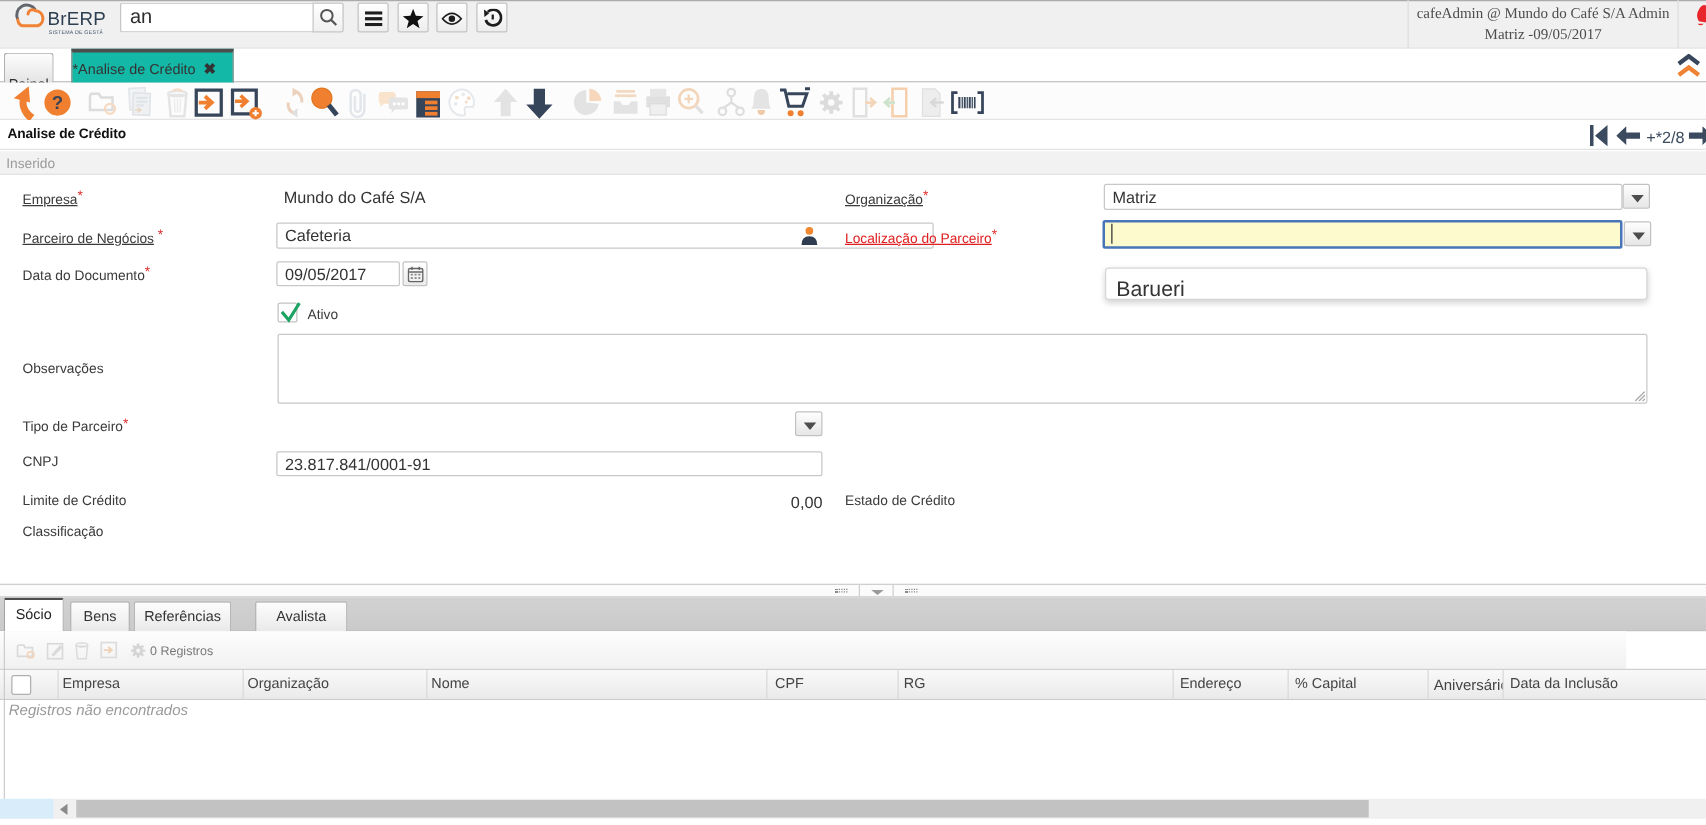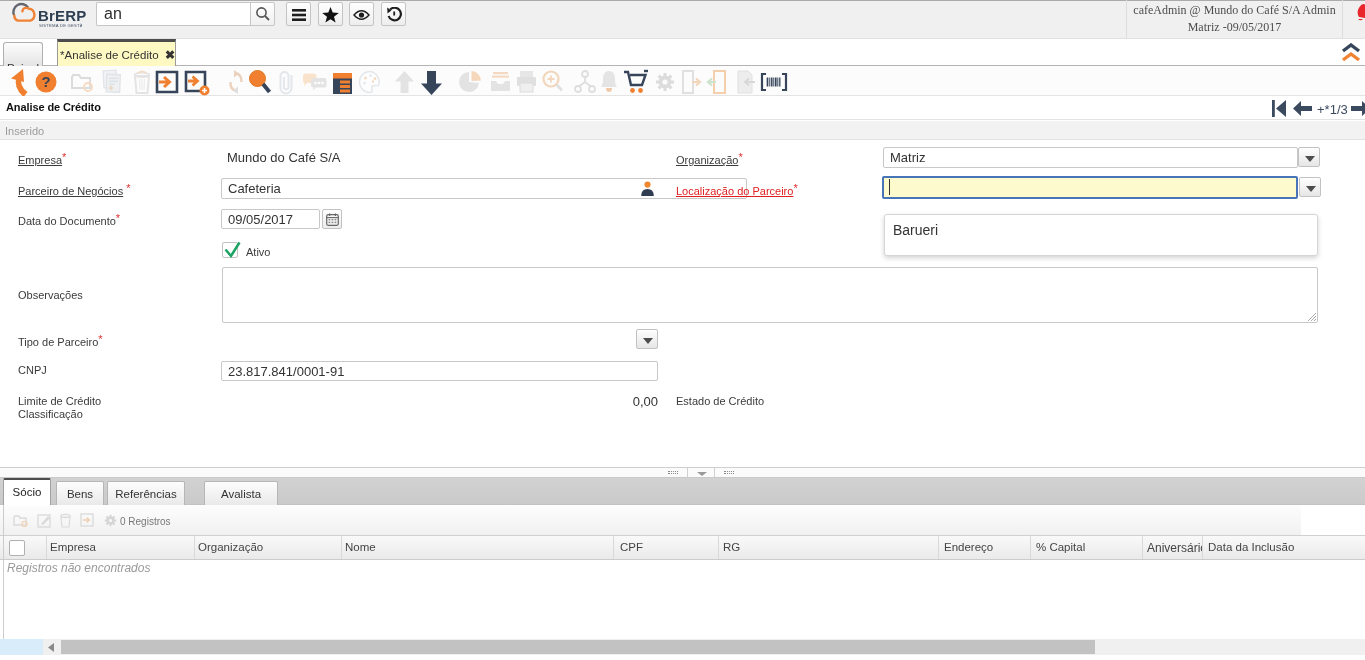--- a/index.html
+++ b/index.html
@@ -2,32 +2,32 @@
 <html><head>
 <meta charset="utf-8">
 <style>
 * { margin:0; padding:0; box-sizing:border-box; }
 html,body { width:1365px; height:660px; overflow:hidden; background:#fff;
   font-family:"Liberation Sans", sans-serif; }
 #page { position:relative; width:1365px; height:660px; background:#fff; }
 .abs { position:absolute; }
 
 #hdr { left:0; top:0; width:1365px; height:39px; background:#f0f0f0; border-top:1px solid #ababab; border-bottom:1px solid #e2e2e2; }
-#logo-txt { left:38px; top:7px; font-size:15px; letter-spacing:-0.2px; font-weight:bold; color:#2e3f52; letter-spacing:0.2px; }
+#logo-txt { left:38px; top:7px; font-size:15px; letter-spacing:-0.2px; font-weight:normal; color:#2e3f52; letter-spacing:0.2px; }
 #logo-sub { left:39px; top:23px; font-size:4.2px; color:#45546a; letter-spacing:0.2px; width:43px; overflow:hidden; white-space:nowrap; }
 #srch { left:96px; top:2px; width:155px; height:24px; background:#fff; border:1px solid #c6c6c6; border-right:none; border-radius:2px 0 0 2px; font-size:16px; color:#2e2e2e; padding:2px 0 0 7px; }
 .hbtn { top:2px; width:25px; height:24px; background:linear-gradient(#ffffff,#ededed); border:1px solid #c4c4c4; border-radius:2px; text-align:center; color:#222; }
 #sbtn { left:250px; top:2px; width:25px; height:24px; background:linear-gradient(#ffffff,#f0f0f0); border:1px solid #c6c6c6; border-radius:0 2px 2px 0; text-align:center; }
 #usr { left:1126px; top:0; width:217px; height:39px; border-left:1px solid #ddd; border-right:1px solid #ddd; text-align:center; color:#4d4d4d; font-size:12px; white-space:nowrap; }
 #usr div { line-height:17px;font-family:Liberation Serif, serif; }
 
 #tabrow { left:0; top:39px; width:1365px; height:27px; background:#fff; }
 #tabrow .line { position:absolute; left:0; bottom:0; width:1365px; height:1px; background:#b4b4b4; }
 #tab-painel { left:3px; top:42px; width:40px; height:24px; background:linear-gradient(#fdfdfd,#e4e4e4); border:1px solid #b0b0b0; border-bottom:none; border-radius:3px 3px 0 0; font-size:11.5px; color:#333; text-align:center; padding-top:19px; }
-#tab-act { left:57px; top:39px; width:119px; height:27px; background:#fef9c3; border:1px solid #9a9a9a; border-top:3px solid #4d4d4d; border-bottom:none; font-size:11.5px; color:#333; text-align:right; padding-top:6px; z-index:2; }
+#tab-act { left:57px; top:39px; width:130px; height:27px; background:#14b8a6; border:1px solid #9a9a9a; border-top:3px solid #4d4d4d; border-bottom:none; font-size:11.5px; color:#333; text-align:left; padding-top:6px; z-index:2; }
 
 #tbar { left:0; top:66px; width:1365px; height:30px; background:#fcfcfc; border-bottom:1px solid #e4e4e4; }
 .ti { position:absolute; top:69px; }
 
 #ttl { left:0; top:96px; width:1365px; height:24px; background:#fff; border-bottom:1px solid #e3e3e3; }
 #ttl .t { position:absolute; left:6px; top:5px; font-size:11px; font-weight:bold; letter-spacing:-0.1px; color:#111; }
 #stat { left:0; top:121px; width:1365px; height:19px; background:#f2f2f2; border-bottom:1px solid #e2e2e2; font-size:11px; color:#9b9b9b; padding:4px 0 0 5px; }
 
 .lbl { position:absolute; font-size:11px; color:#3a3a3a; text-align:left; }
 .lbl u { text-decoration:underline; }
@@ -307,21 +307,21 @@
       <div class="t">Analise de Crédito</div>
     </div>
 
   <svg class="abs" style="left:1272px;top:100px" width="15" height="17" viewBox="0 0 15 17">
     <rect x="0" y="0" width="2.8" height="17" fill="#3b4a5e"></rect>
     <path d="M14 0 L14 17 L4 8.5 Z" fill="#3b4a5e"></path>
   </svg>
   <svg class="abs" style="left:1293px;top:101px" width="19" height="15" viewBox="0 0 19 15">
     <path d="M8 0 L0 7.5 L8 15 L8 10 L19 10 L19 5 L8 5 Z" fill="#3b4a5e"></path>
   </svg>
-  <div class="abs" style="left:1317px;top:102px;font-size:13px;color:#3b4a5e">+*1/3</div>
+  <div class="abs" style="left:1317px;top:102px;font-size:13px;color:#3b4a5e">+*2/8</div>
   <svg class="abs" style="left:1351px;top:101px" width="19" height="15" viewBox="0 0 19 15">
     <path d="M11 0 L19 7.5 L11 15 L11 10 L0 10 L0 5 L11 5 Z" fill="#3b4a5e"></path>
   </svg>
 
   <div class="abs" id="stat">Inserido</div>
 
   <div class="lbl" style="left:18px;top:151px;width:200px"><u>Empresa</u><span class="star">*</span></div>
   <div class="val" style="left:227px;top:150px">Mundo do Café S/A</div>
   <div class="lbl" style="left:676px;top:151px;width:202px"><u>Organização</u><span class="star">*</span></div>
   <div class="fld" style="left:883px;top:147px;width:415px;height:21px">Matriz</div>
@@ -331,21 +331,21 @@
   <div class="fld" style="left:221px;top:178px;width:526px;height:21px">Cafeteria</div>
   <svg class="abs" style="left:640px;top:181px" width="15" height="15" viewBox="0 0 15 15">
     <circle cx="7.5" cy="3.6" r="3.1" fill="#f1872f"></circle>
     <path d="M1.2 15 Q1.2 8 7.5 8 Q13.8 8 13.8 15 Z" fill="#303d51"></path>
   </svg>
   <div class="lbl" style="left:676px;top:182px;width:202px;color:#e02020"><u>Localização do Parceiro</u><span class="star">*</span></div>
   <div class="fld" style="left:882px;top:176px;width:416px;height:23px;background:#fdfbce;border:2px solid #4775b8"></div>
   <div style="position:absolute;left:889px;top:179px;width:1px;height:16px;background:#333"></div>
   <div class="dbtn" style="left:1299px;top:177px"></div>
 
-  <div class="abs" style="left:884px;top:214px;width:434px;height:42px;background:#fff;border:1px solid #d6d6d6;border-radius:3px;box-shadow:0 2px 5px rgba(0,0,0,0.18);font-size:14px;color:#333;padding:7px 0 0 8px;z-index:5">Barueri</div>
+  <div class="abs" style="left:884px;top:214px;width:434px;height:26px;background:#fff;border:1px solid #d6d6d6;border-radius:3px;box-shadow:0 2px 5px rgba(0,0,0,0.18);font-size:17px;color:#333;padding:7px 0 0 8px;z-index:5">Barueri</div>
 
   <div class="lbl" style="left:18px;top:212px;width:200px">Data do Documento<span class="star">*</span></div>
   <div class="fld" style="left:221px;top:209px;width:99px;height:20px">09/05/2017</div>
   <div class="abs" style="left:322px;top:209px;width:20px;height:20px;background:linear-gradient(#fff,#ececec);border:1px solid #c2c2c2;border-radius:2px">
     <svg width="13" height="13" viewBox="0 0 13 13" style="margin:3px auto 0">
       <rect x="0.7" y="1.7" width="11.6" height="10.6" rx="1.5" fill="none" stroke="#666" stroke-width="1.2"></rect>
       <line x1="0.7" y1="4.6" x2="12.3" y2="4.6" stroke="#666" stroke-width="1.1"></line>
       <line x1="3.6" y1="0.4" x2="3.6" y2="3" stroke="#666" stroke-width="1.2"></line>
       <line x1="9.4" y1="0.4" x2="9.4" y2="3" stroke="#666" stroke-width="1.2"></line>
       <g fill="#888">
@@ -378,21 +378,21 @@
   <div class="lbl" style="left:18px;top:333px;width:200px">Tipo de Parceiro<span class="star">*</span></div>
   <div class="dbtn" style="left:636px;top:329px"></div>
 
   <div class="lbl" style="left:18px;top:364px;width:200px">CNPJ</div>
   <div class="fld" style="left:221px;top:361px;width:437px;height:20px">23.817.841/0001-91</div>
 
   <div class="lbl" style="left:18px;top:395px;width:200px">Limite de Crédito</div>
   <div class="val" style="left:562px;top:394px;width:96px;text-align:right">0,00</div>
   <div class="lbl" style="left:676px;top:395px;width:202px">Estado de Crédito</div>
 
-  <div class="lbl" style="left:18px;top:408px;width:200px">Classificação</div>
+  <div class="lbl" style="left:18px;top:420px;width:200px">Classificação</div>
 
   <div class="abs" id="split">
     <div style="position:absolute;left:668px;top:3px;width:10px;height:3px;border-top:1px dotted #8a8a8a;border-bottom:1px dotted #8a8a8a"></div>
     <div style="position:absolute;left:687px;top:0;width:1px;height:9px;background:#d0d0d0"></div>
     <div style="position:absolute;left:697px;top:3.5px;width:0;height:0;border-left:5px solid transparent;border-right:5px solid transparent;border-top:4px solid #9a9a9a"></div>
     <div style="position:absolute;left:714px;top:0;width:1px;height:9px;background:#d0d0d0"></div>
     <div style="position:absolute;left:724px;top:3px;width:10px;height:3px;border-top:1px dotted #8a8a8a;border-bottom:1px dotted #8a8a8a"></div>
   </div>
 
   <div class="abs" id="btabs">

